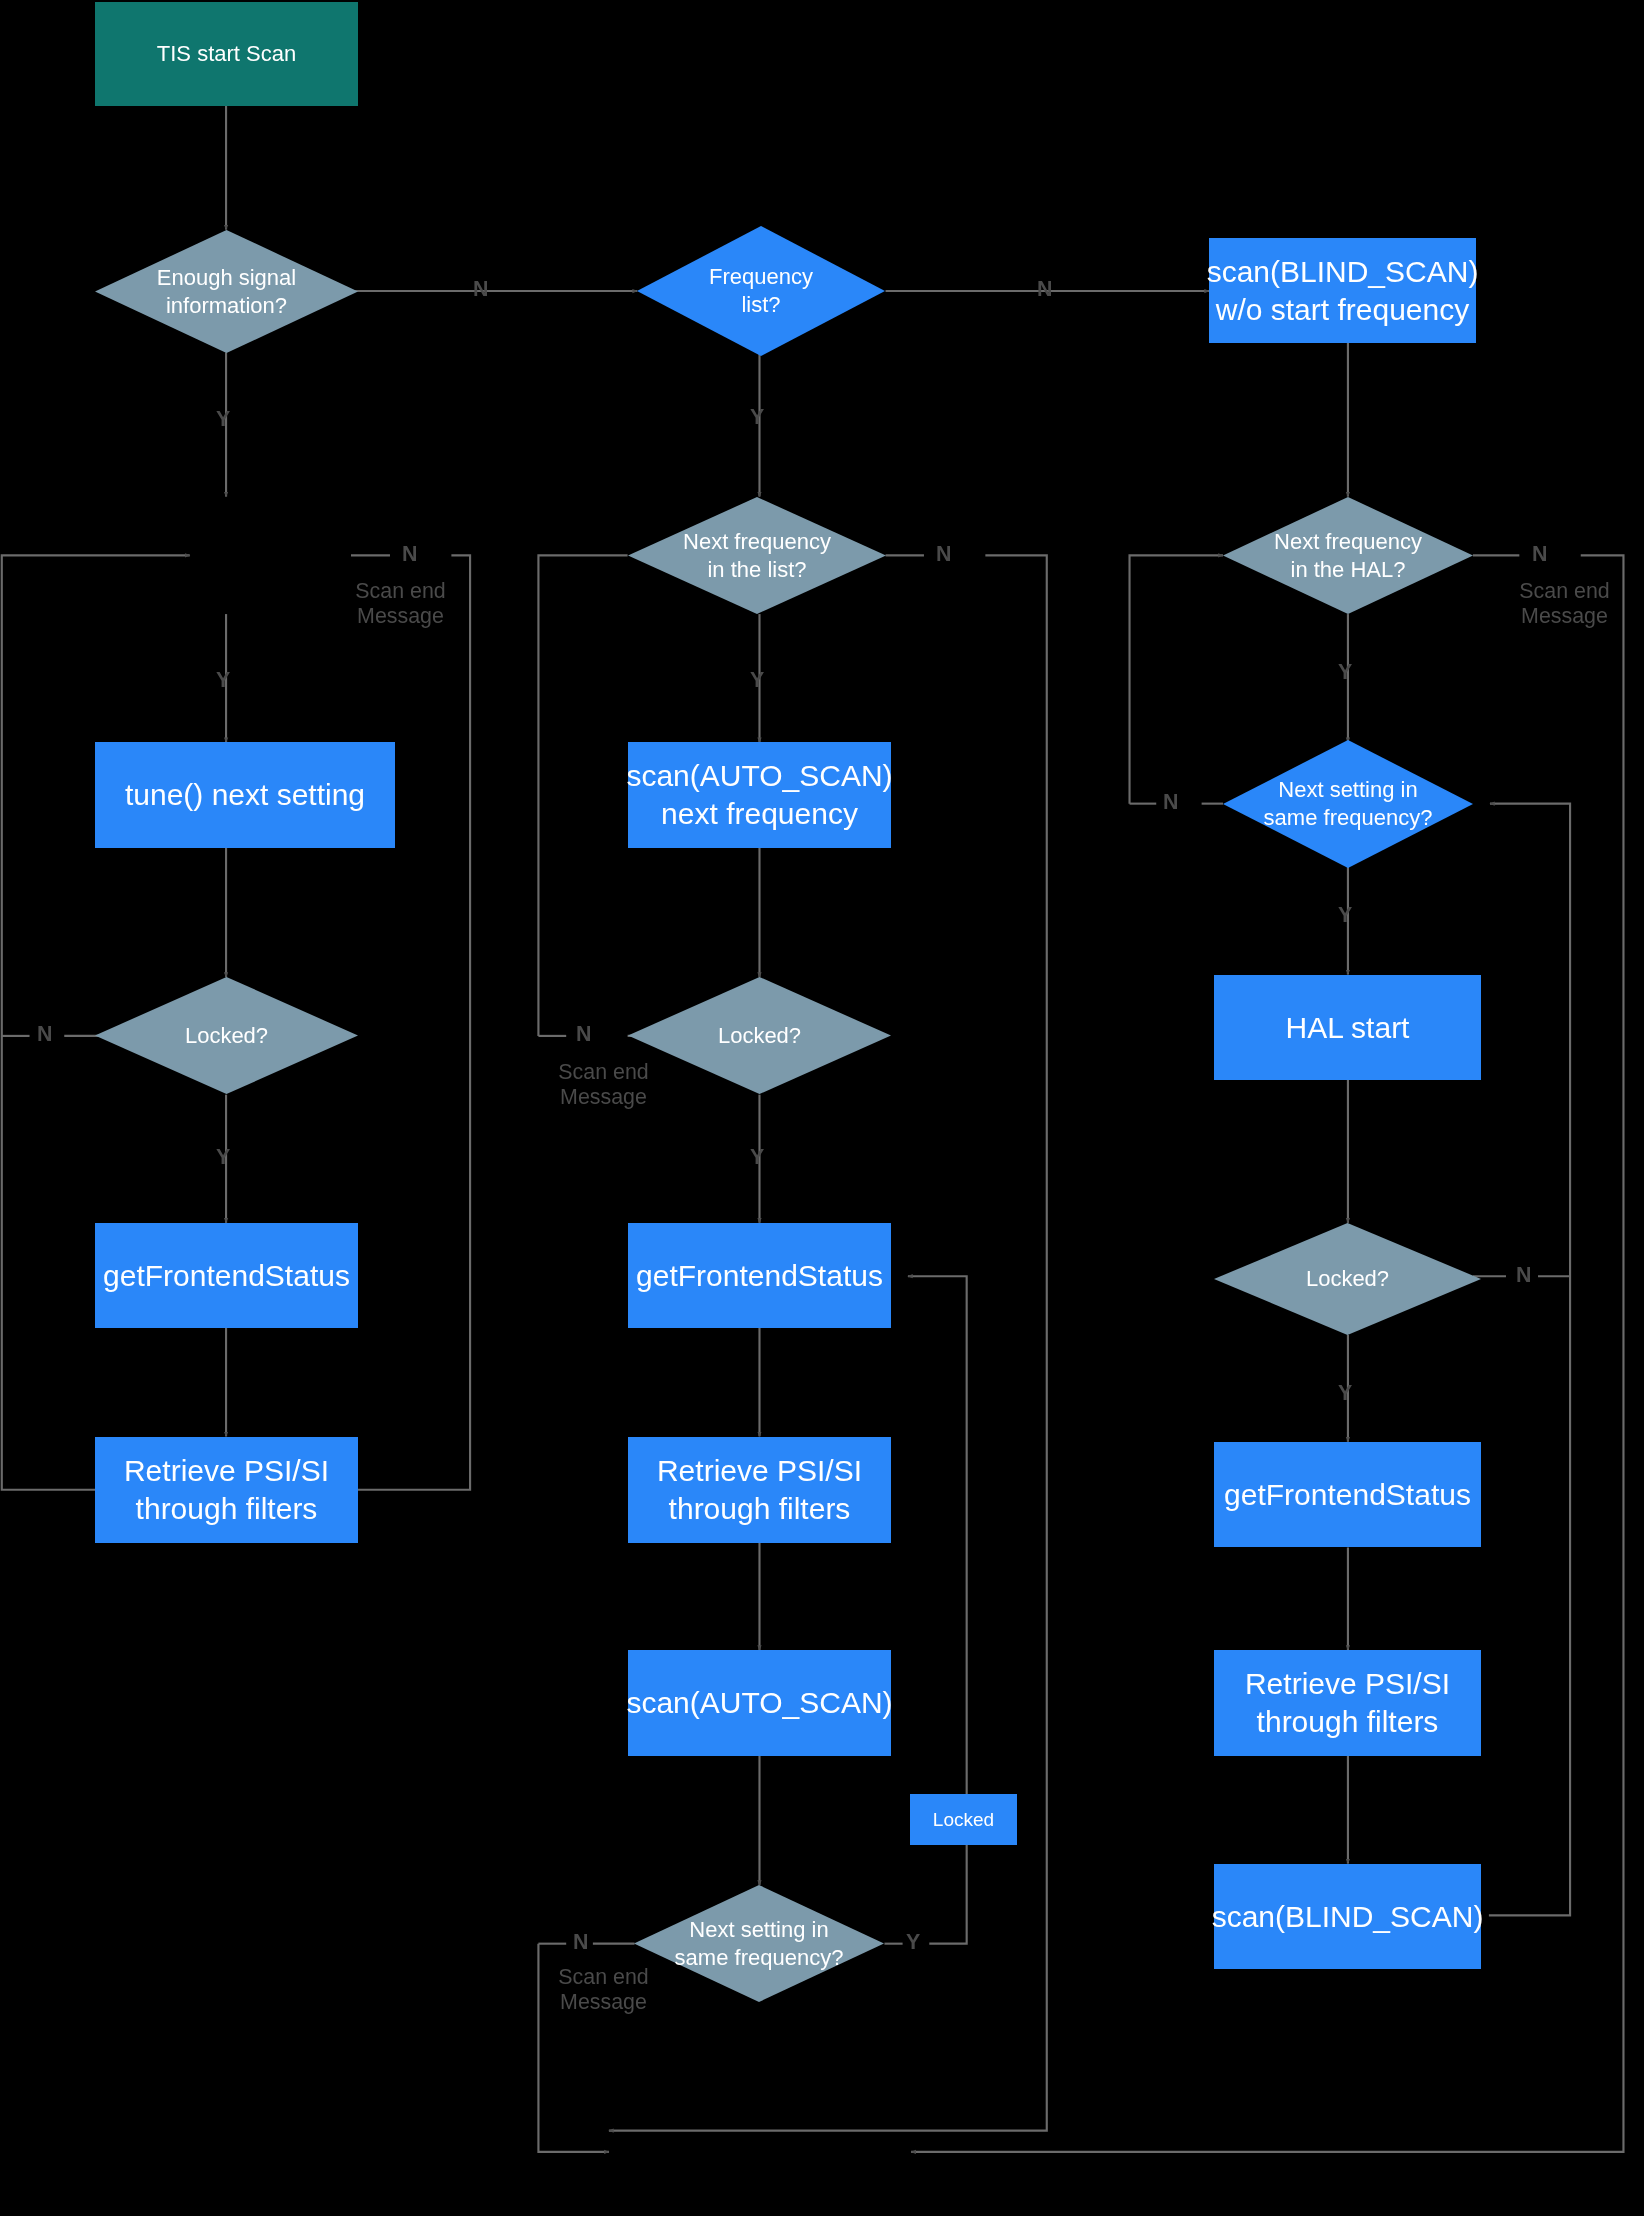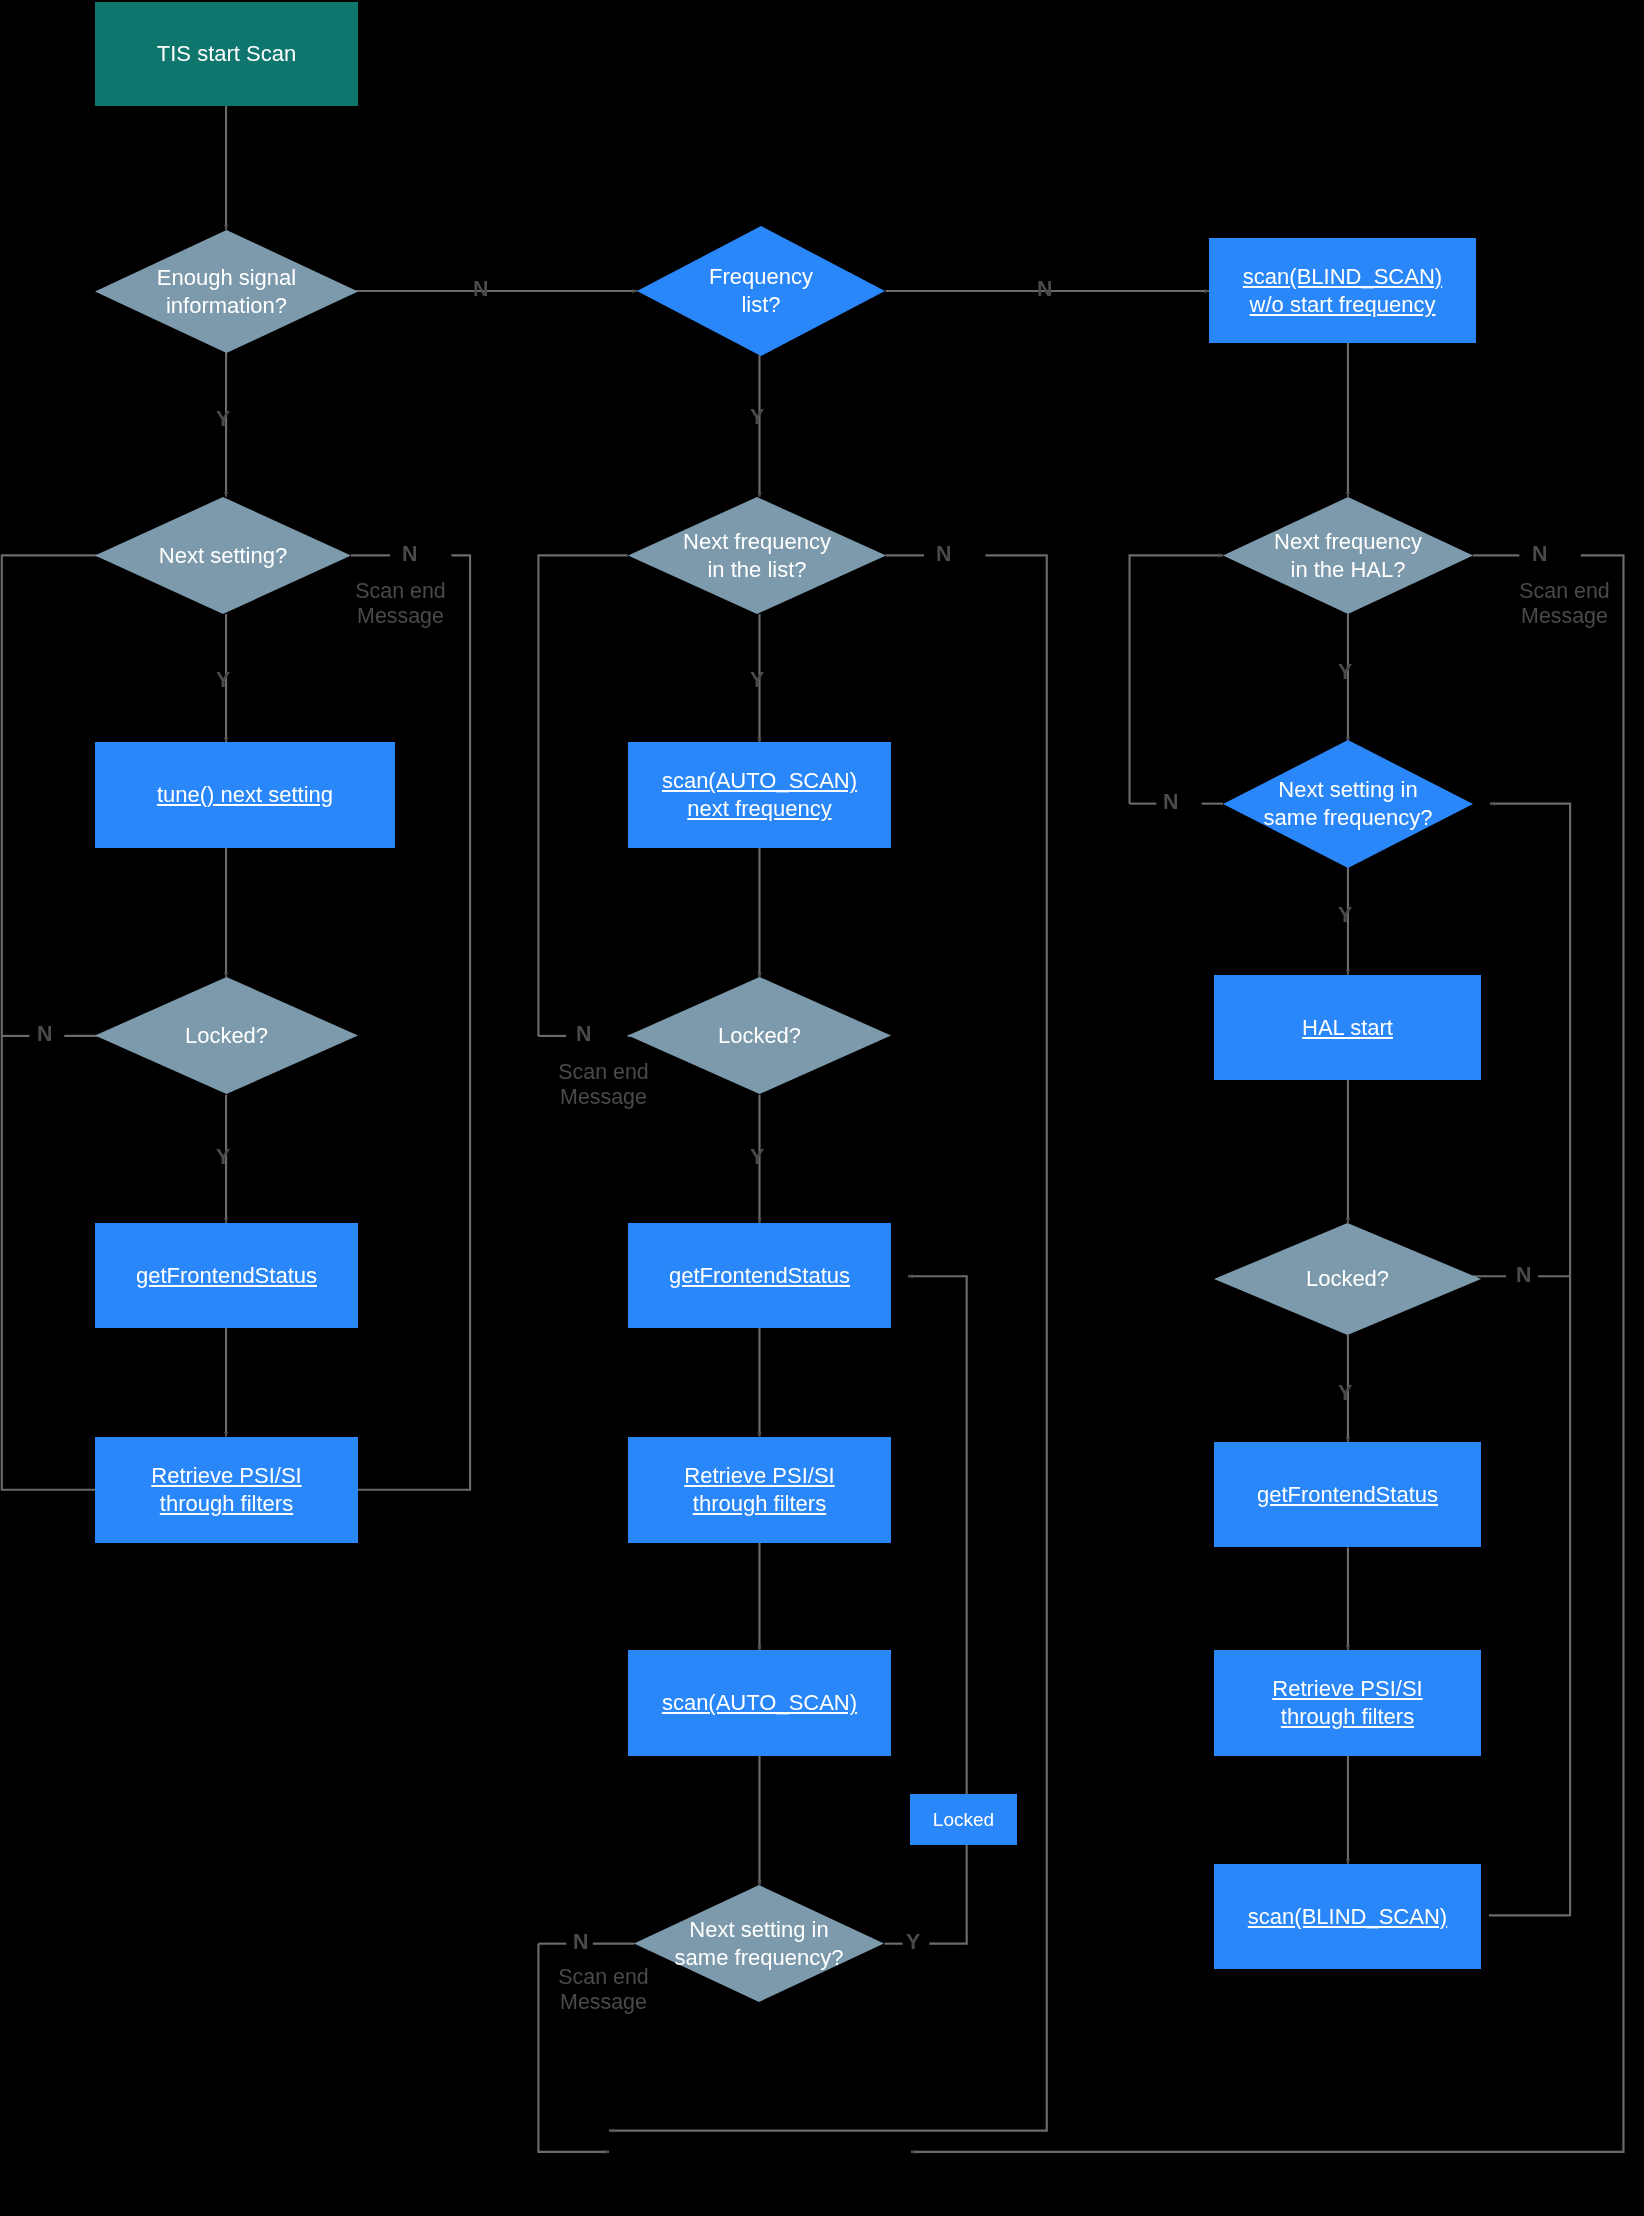--- a/index.html
+++ b/index.html
@@ -28,22 +28,21 @@
     align-items: center;
     justify-content: center;
     text-align: center;
     color: #ffffff;
     font-family: "Liberation Sans", sans-serif;
     box-sizing: border-box;
     line-height: 1.26;
     white-space: pre-line;
   }
   .node.process {
-    font-size: 22px;
-    text-decoration: underline;
+    font-size: 30px;
   }
   .node.terminator {
     font-size: 22px;
   }
   .node.small-process {
     font-size: 19px;
   }
   .diamond-wrap {
     position: absolute;
   }
@@ -197,26 +196,20 @@
     <svg class="shape" viewBox="0 0 465 244" preserveAspectRatio="none">
       <polygon points="232.5,0 465,122 232.5,244 0,122" fill="#2a87f9"></polygon>
     </svg>
     <div class="diamond-label">Frequency
 list?</div>
   </div>
 
   <div class="node process" style="left:1209px; top:238px; width:267px; height:105px; background:#2a87f9;">scan(BLIND_SCAN)
 w/o start frequency</div>
 
-  <div class="diamond-wrap" style="left:95px; top:497px; width:256px; height:117px;">
-    <svg class="shape" viewBox="0 0 480 220" preserveAspectRatio="none">
-      <polygon points="240,0 480,110 240,220 0,110" fill="#7c9aab"></polygon>
-    </svg>
-    <div class="diamond-label">Next setting?</div>
-  </div>
 
   <div class="diamond-wrap" style="left:628px; top:497px; width:258px; height:117px;">
     <svg class="shape" viewBox="0 0 483 220" preserveAspectRatio="none">
       <polygon points="241.5,0 483,110 241.5,220 0,110" fill="#7c9aab"></polygon>
     </svg>
     <div class="diamond-label">Next frequency
 in the list?</div>
   </div>
 
   <div class="diamond-wrap" style="left:1223px; top:497px; width:250px; height:117px;">

